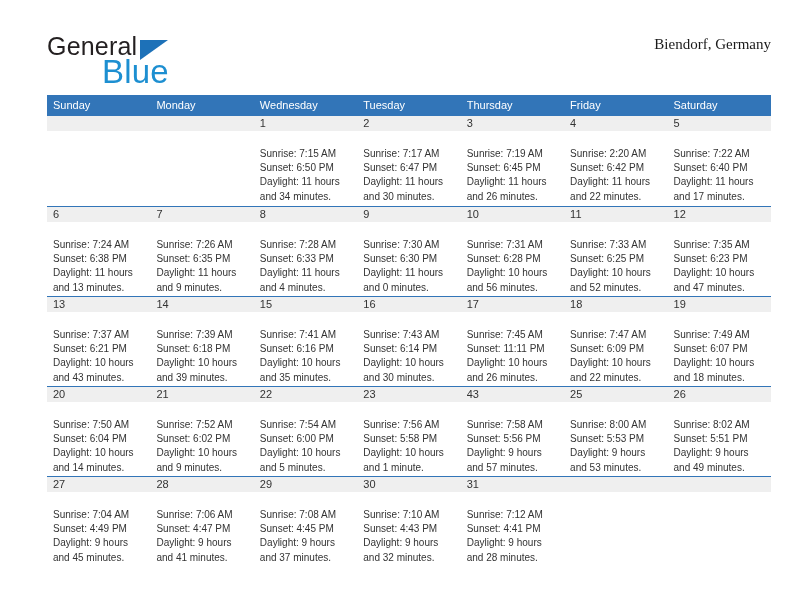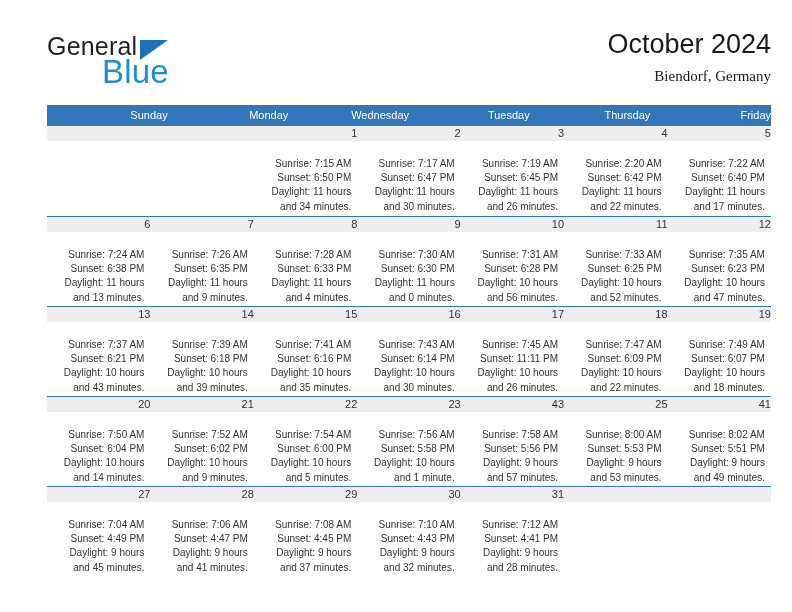--- a/index.html
+++ b/index.html
@@ -81,23 +81,22 @@
     color: #1a1a1a;
     line-height: 18px;
     font-weight: 400;
     font-family: Liberation Serif, serif;
   }
 
   
   .calendar {
     position: absolute;
     left: 34px;
-    top: 105px;
+    top: 95px;
     width: 724px;
-    text-align: right;
   }
 
   .weekday-row {
     display: flex;
     background: #3275b8;
     height: 21px;
   }
   .weekday {
     flex: 1 1 0;
     color: #ffffff;
@@ -147,34 +146,34 @@
 
   <div class="top">
 
     <div class="logo">
       <span class="logo-general">General</span>
       <span class="logo-tri"></span>
       <span class="logo-blue">Blue</span>
     </div>
 
     <div class="title-block">
-      <div class="month-title">October 2024</div>
       <div class="location">Biendorf, Germany</div>
     </div>
 
   </div>
 
   <div class="calendar">
     <div class="weekday-row">
         <div class="weekday">Sunday</div>
         <div class="weekday">Monday</div>
         <div class="weekday">Wednesday</div>
         <div class="weekday">Tuesday</div>
         <div class="weekday">Thursday</div>
         <div class="weekday">Friday</div>
+        <div class="weekday">Saturday</div>
       </div>
     <div>
         <div class="week first">
           <div class="day empty">
             <div class="daynum-band"></div>
             <div class="day-lines"></div>
           </div>
           <div class="day empty">
             <div class="daynum-band"></div>
             <div class="day-lines"></div>
@@ -404,21 +403,21 @@
           <div class="day">
             <div class="daynum-band">25</div>
             <div class="day-lines">
               <div>Sunrise: 8:00 AM</div>
               <div>Sunset: 5:53 PM</div>
               <div>Daylight: 9 hours</div>
               <div>and 53 minutes.</div>
             </div>
           </div>
           <div class="day">
-            <div class="daynum-band">41</div>
+            <div class="daynum-band">26</div>
             <div class="day-lines">
               <div>Sunrise: 8:02 AM</div>
               <div>Sunset: 5:51 PM</div>
               <div>Daylight: 9 hours</div>
               <div>and 49 minutes.</div>
             </div>
           </div>
         </div>
         <div class="week">
           <div class="day">

